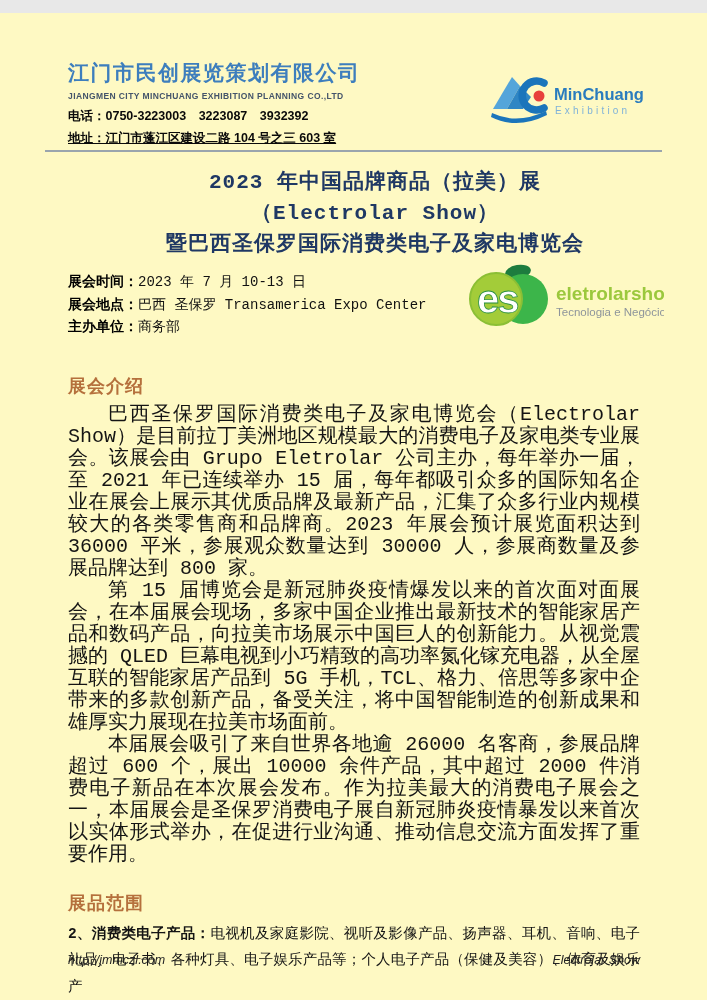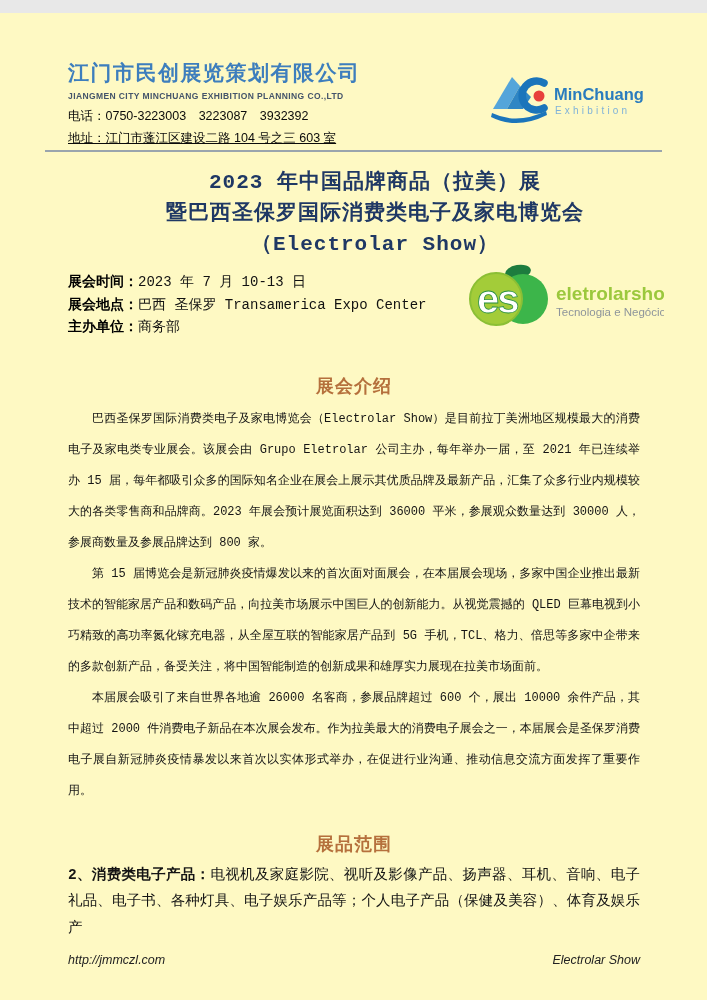--- a/index.html
+++ b/index.html
@@ -17,21 +17,21 @@
   .company-name{
     font-family:"Liberation Sans",sans-serif;
     font-size:21px;font-weight:bold;color:#3d7ebd;letter-spacing:1.5px;
   }
   .company-en{
     font-family:"Liberation Sans",sans-serif;
     font-size:8.5px;color:#44546a;letter-spacing:0.4px;margin-top:4px;font-weight:bold;
   }
   .contact-line{
     font-family:"Liberation Sans",sans-serif;
-    font-size:12.5px;color:#0a0a0a;margin-top:7px;font-weight:400;
+    font-size:12.5px;color:#0a0a0a;margin-top:7px;font-weight:700;
   }
   .contact-line.address{text-decoration:underline;margin-top:5px;}
   .mc-logo{position:absolute;left:487px;top:56px;width:158px;height:60px;}
   .separator{
     position:absolute;left:45px;right:45px;top:137px;height:0;
     border-top:2px solid #9aa5ad;
   }
   
   .doc-title{
     position:absolute;left:0;right:0;top:154px;
@@ -40,25 +40,25 @@
   }
   
   .info-block{position:absolute;left:68px;top:258px;font-size:14px;line-height:22.5px;}
   .info-label{font-weight:bold;color:#000;text-align:center;}
   .info-value{color:#111;}
   .es-logo{position:absolute;left:466px;top:246px;width:198px;height:72px;}
   
   .main{position:absolute;left:68px;top:361px;width:572px;}
   .section-heading{
     font-size:18px;font-weight:bold;color:#b5703c;
-    margin:0 0 6px 0;letter-spacing:1px;text-align:center;
+    margin:0 0 6px 0;letter-spacing:1px;
   }
   .para{
     margin:0;text-indent:2em;text-align:justify;
-    font-size:12px;line-height:31px;color:#141414;
+    font-size:20px;line-height:22px;color:#141414;
   }
   .scope-heading{margin-top:25px;}
   .scope-item{
     margin:0;text-align:justify;
     font-size:14.5px;line-height:26.4px;color:#141414;
   }
   .scope-lead{font-weight:bold;}
   
   .footer{
     position:absolute;left:68px;right:67px;top:940px;
@@ -86,22 +86,22 @@
     <circle cx="52" cy="27" r="5.5" fill="#e8403d"></circle>
     <path d="M5 44 Q30 56 59 42 L60 46 Q30 61 4 48 Z" fill="#1b75bb"></path>
     <text x="67" y="31" font-family="Liberation Sans, sans-serif" font-size="16.5" font-weight="bold" fill="#2a7cbe">MinChuang</text>
     <text x="68" y="45" font-family="Liberation Sans, sans-serif" font-size="10" letter-spacing="3.2" fill="#7fb2d9">Exhibition</text>
   </svg>
 
   <div class="separator"></div>
 
   <div class="doc-title">
     <div>2023 年中国品牌商品（拉美）展</div>
+    <div>（Electrolar Show）</div>
     <div>暨巴西圣保罗国际消费类电子及家电博览会</div>
-    <div>（Electrolar Show）</div>
   </div>
 
   <div class="info-block">
     <div>
       <span class="info-label">展会时间：</span><span class="info-value">2023 年 7 月 10-13 日</span>
     </div>
     <div>
       <span class="info-label">展会地点：</span><span class="info-value">巴西 圣保罗 Transamerica Expo Center</span>
     </div>
     <div>

